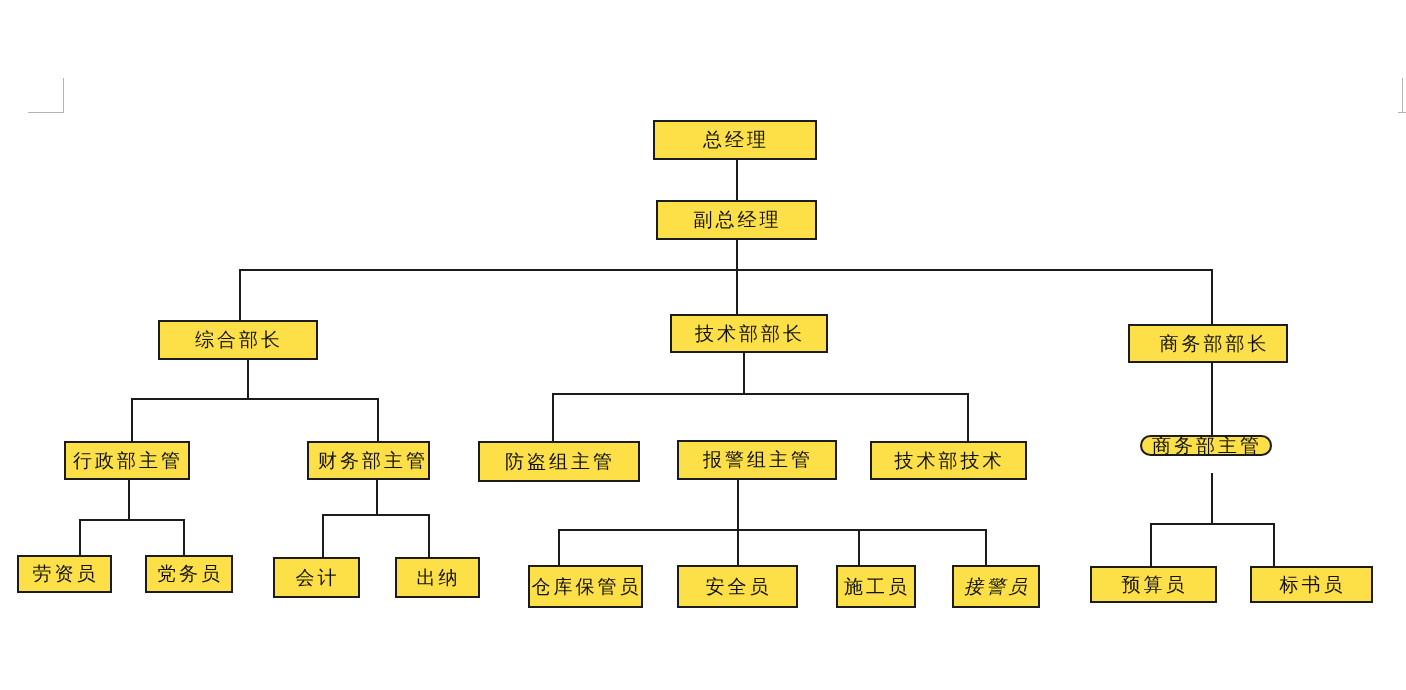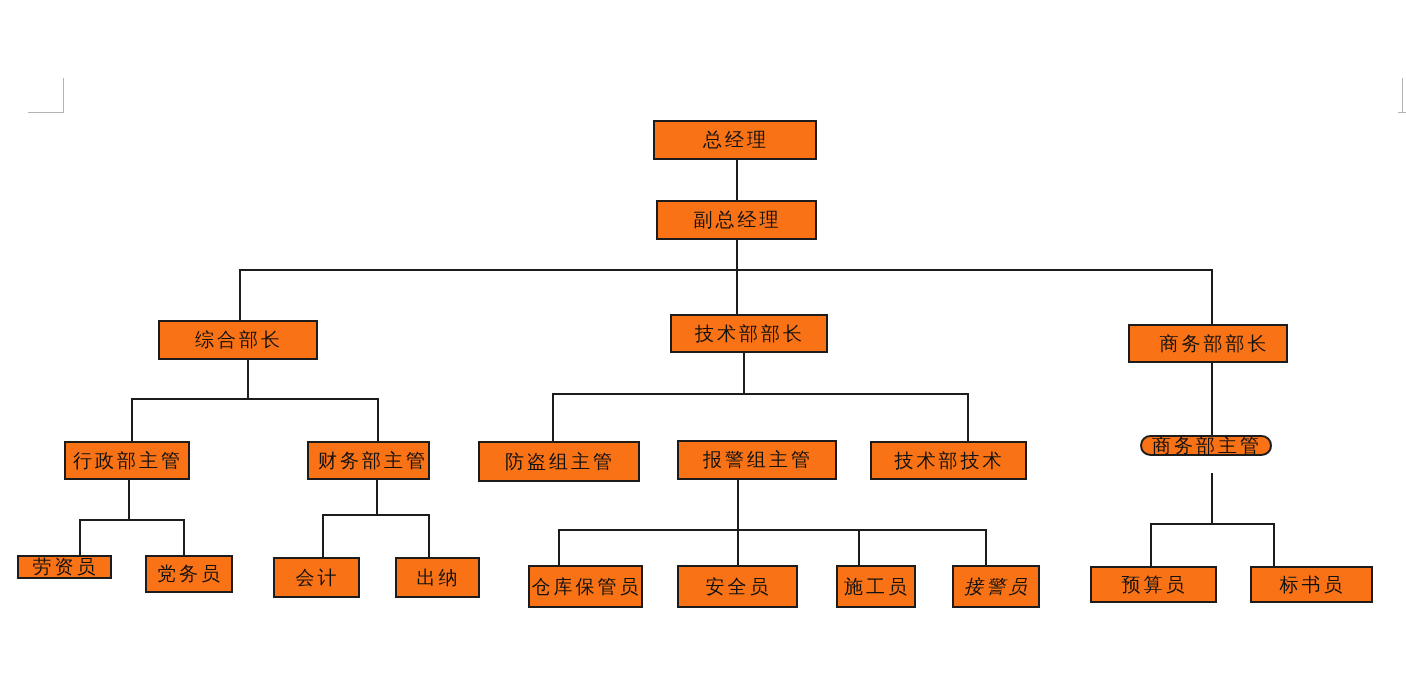--- a/index.html
+++ b/index.html
@@ -1,21 +1,21 @@
 <!DOCTYPE html>
 <html><head>
 <meta charset="utf-8">
 <style>
   html,body{margin:0;padding:0;background:#ffffff;}
   .canvas{
     position:relative;width:1406px;height:690px;background:#ffffff;
     overflow:hidden;font-family:"DejaVu Sans","Liberation Sans",sans-serif;
   }
   .node{
-    position:absolute;box-sizing:border-box;border:2px solid #1c1c1c;background:#f97316;
+    position:absolute;box-sizing:border-box;border:2px solid #1c1c1c;background:#fde047;
     display:flex;align-items:center;justify-content:center;
   }
   .node span{
     font-size:19px;color:#111111;letter-spacing:3px;white-space:nowrap;
     transform:translateX(1px); 
   }
   .cline{position:absolute;background:#1c1c1c;}
   .mark{position:absolute;background:#b3b3b3;}
 </style>
 </head>
@@ -80,21 +80,21 @@
     </div>
     <div class="node" style="left: 478px; top: 441px; width: 162px; height: 41px;">
       <span>防盗组主管</span>
     </div>
     <div class="node" style="left: 870px; top: 441px; width: 157px; height: 39px;">
       <span>技术部技术</span>
     </div>
     <div class="node" style="left: 1140px; top: 435px; width: 132px; height: 21px; border-radius: 13px;">
       <span>商务部主管</span>
     </div>
-    <div class="node" style="left: 17px; top: 555px; width: 95px; height: 24px;">
+    <div class="node" style="left: 17px; top: 555px; width: 95px; height: 38px;">
       <span>劳资员</span>
     </div>
     <div class="node" style="left: 145px; top: 555px; width: 88px; height: 38px;">
       <span>党务员</span>
     </div>
     <div class="node" style="left: 273px; top: 557px; width: 87px; height: 41px;">
       <span>会计</span>
     </div>
     <div class="node" style="left: 395px; top: 557px; width: 85px; height: 41px;">
       <span>出纳</span>

